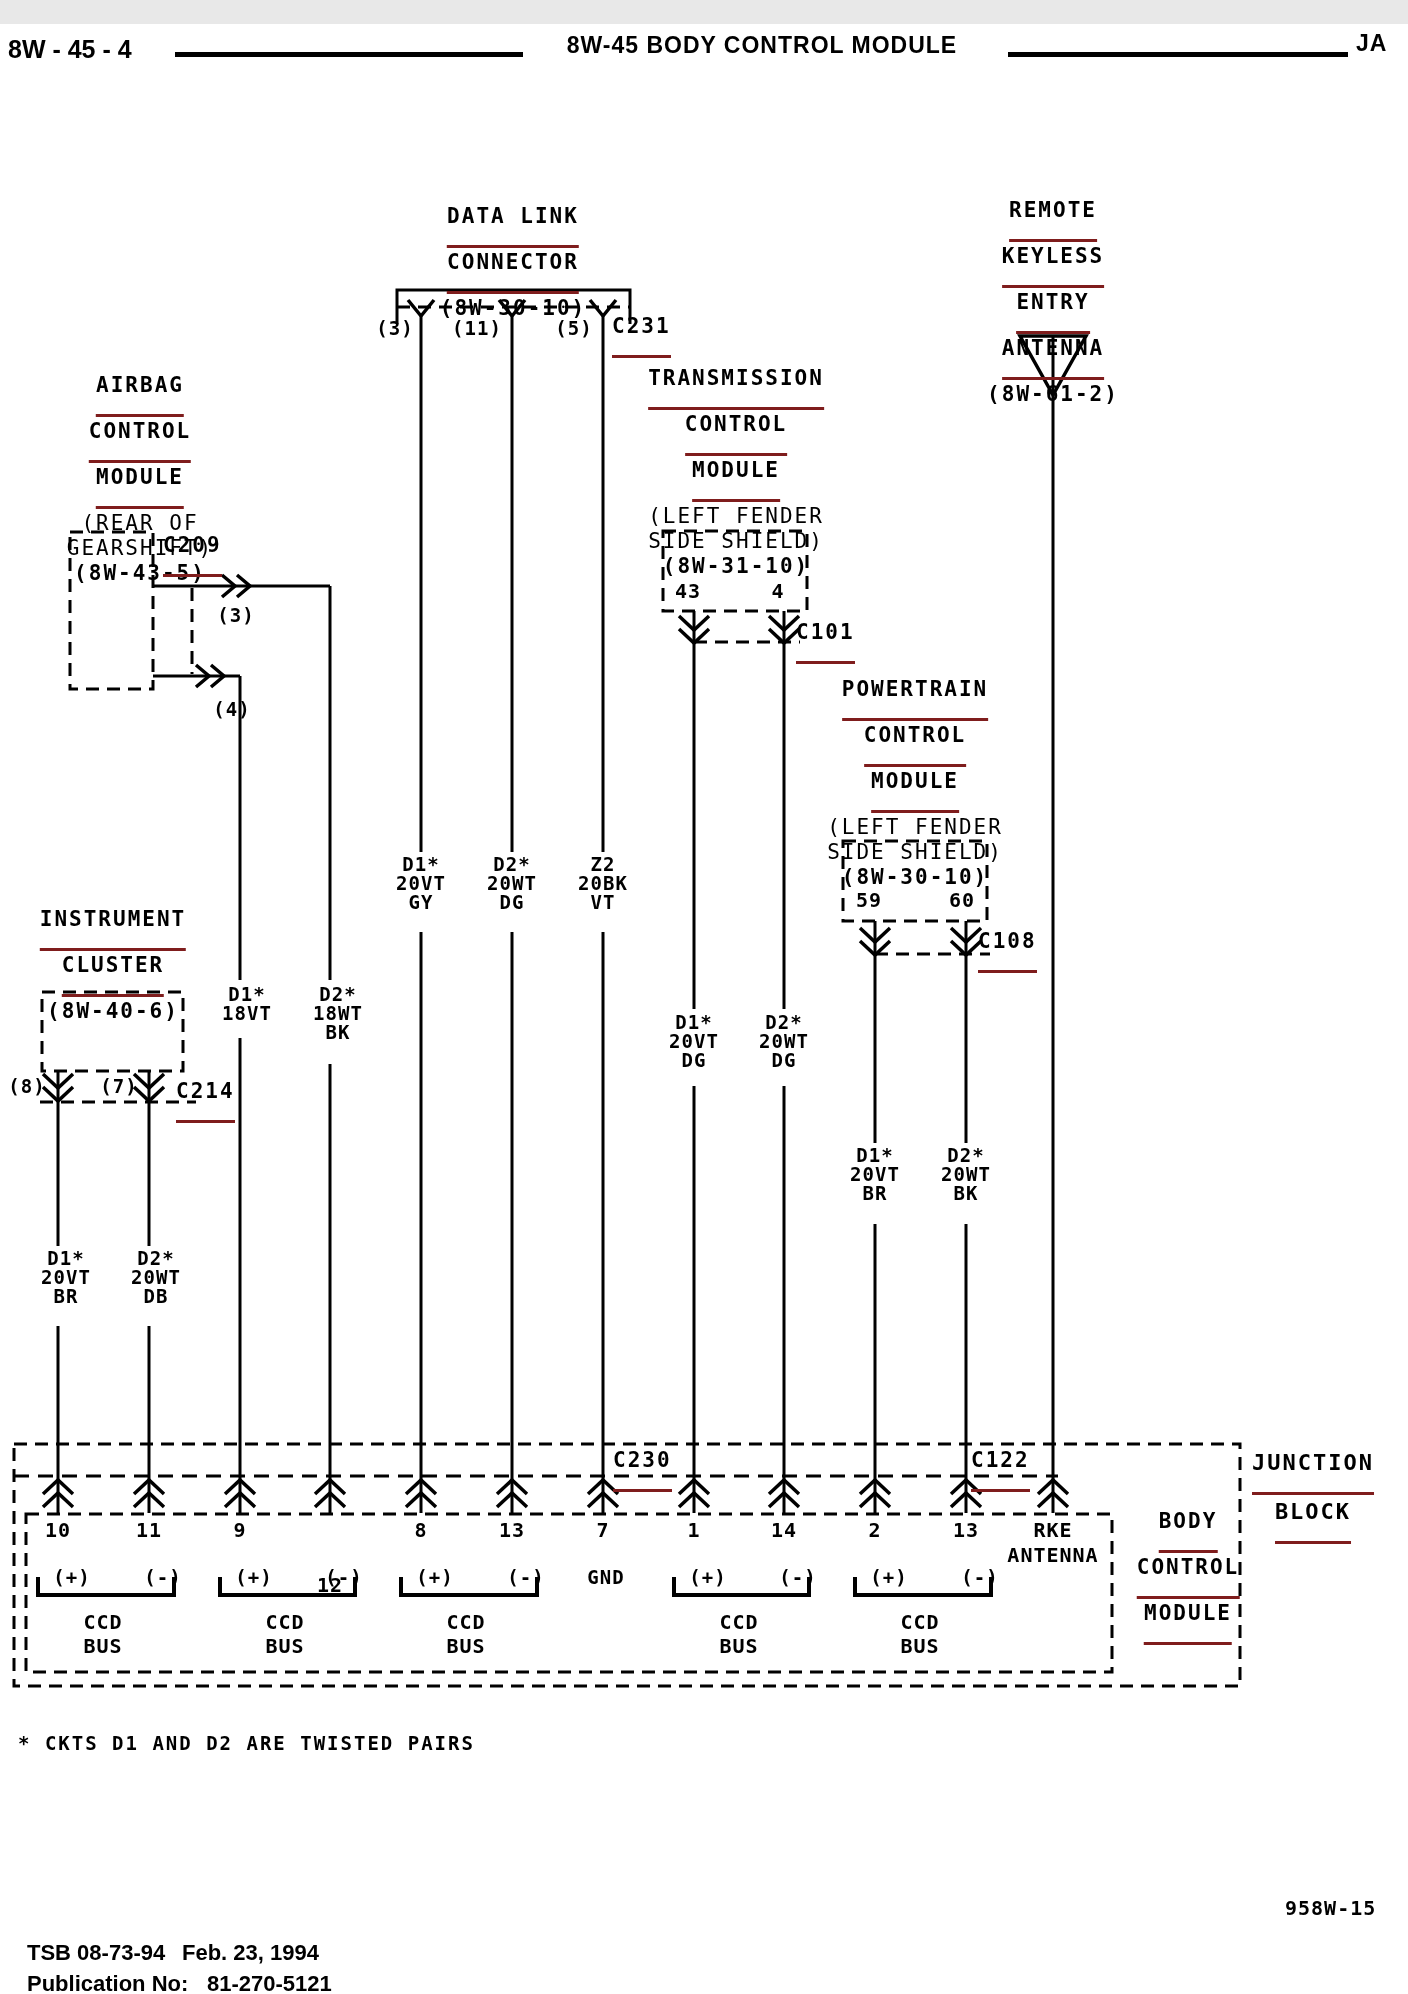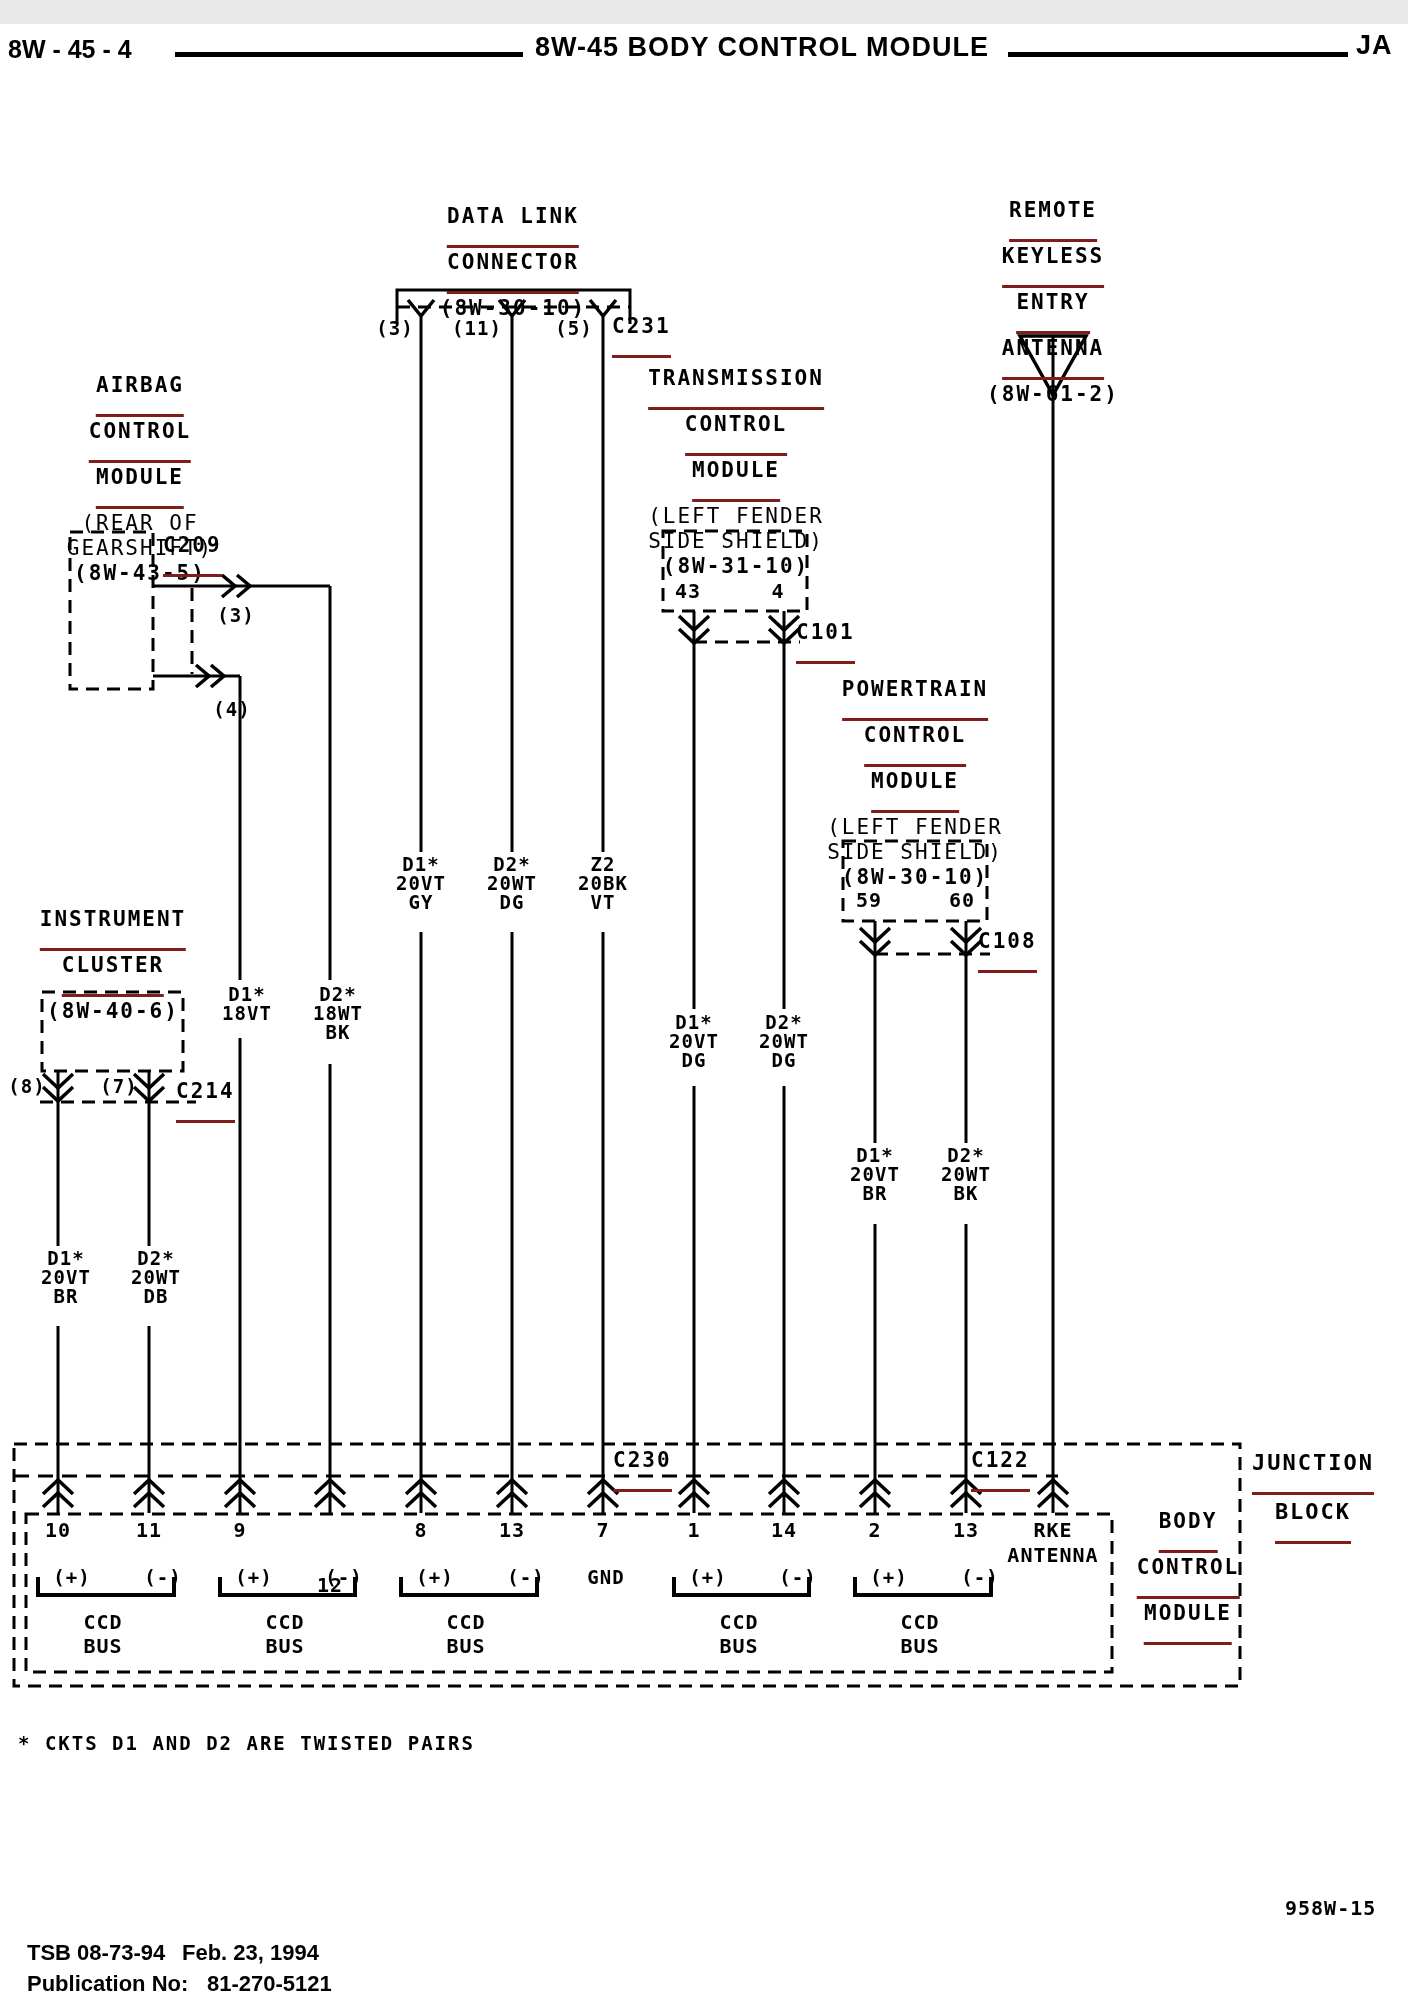--- a/index.html
+++ b/index.html
@@ -3,21 +3,21 @@
 <meta charset="utf-8">
 <style>
   html,body{margin:0;padding:0;background:#e8e8e8;}
   #canvas{position:relative;width:1408px;height:1994px;background:#ffffff;overflow:hidden;
           font-family:"DejaVu Sans Mono",monospace;color:#000;margin-top:24px;}
   .t{position:absolute;white-space:nowrap;font-weight:bold;color:#000;}
   .cx{transform:translateX(-50%);}
   .col{display:flex;flex-direction:column;align-items:center;gap:4px;}
   .colL{display:flex;flex-direction:column;align-items:center;}
   .u{border-bottom:3px solid #7f1d1d;padding-bottom:18px;}
-  .f27{font-size:27px;letter-spacing:1px;font-family:"Liberation Sans",sans-serif;}
+  .f27{font-size:23px;letter-spacing:1px;font-family:"Liberation Sans",sans-serif;}
   .f25{font-size:25px;letter-spacing:0px;font-family:"Liberation Sans",sans-serif;}
   .f22{font-size:22px;letter-spacing:2px;line-height:1;}
   .f21{font-size:21px;letter-spacing:2px;line-height:1;}
   .f20{font-size:20px;letter-spacing:1px;line-height:1;}
   .f19{font-size:19px;letter-spacing:1px;line-height:1;}
   .rg{font-weight:normal;}
   .sans{font-family:"Liberation Sans",sans-serif;letter-spacing:0;}
   .rule{position:absolute;height:5px;background:#000;}
   svg{position:absolute;left:0;top:0;}
 </style>

